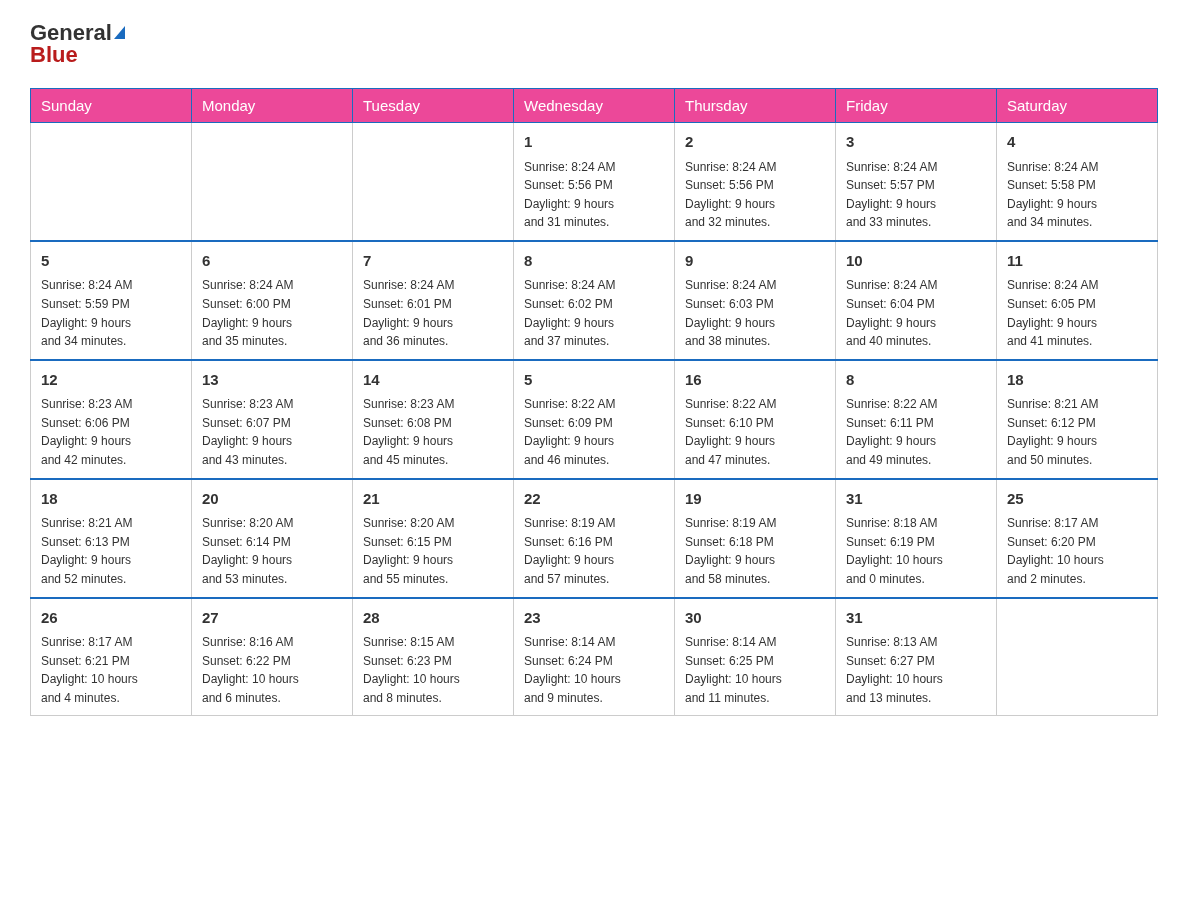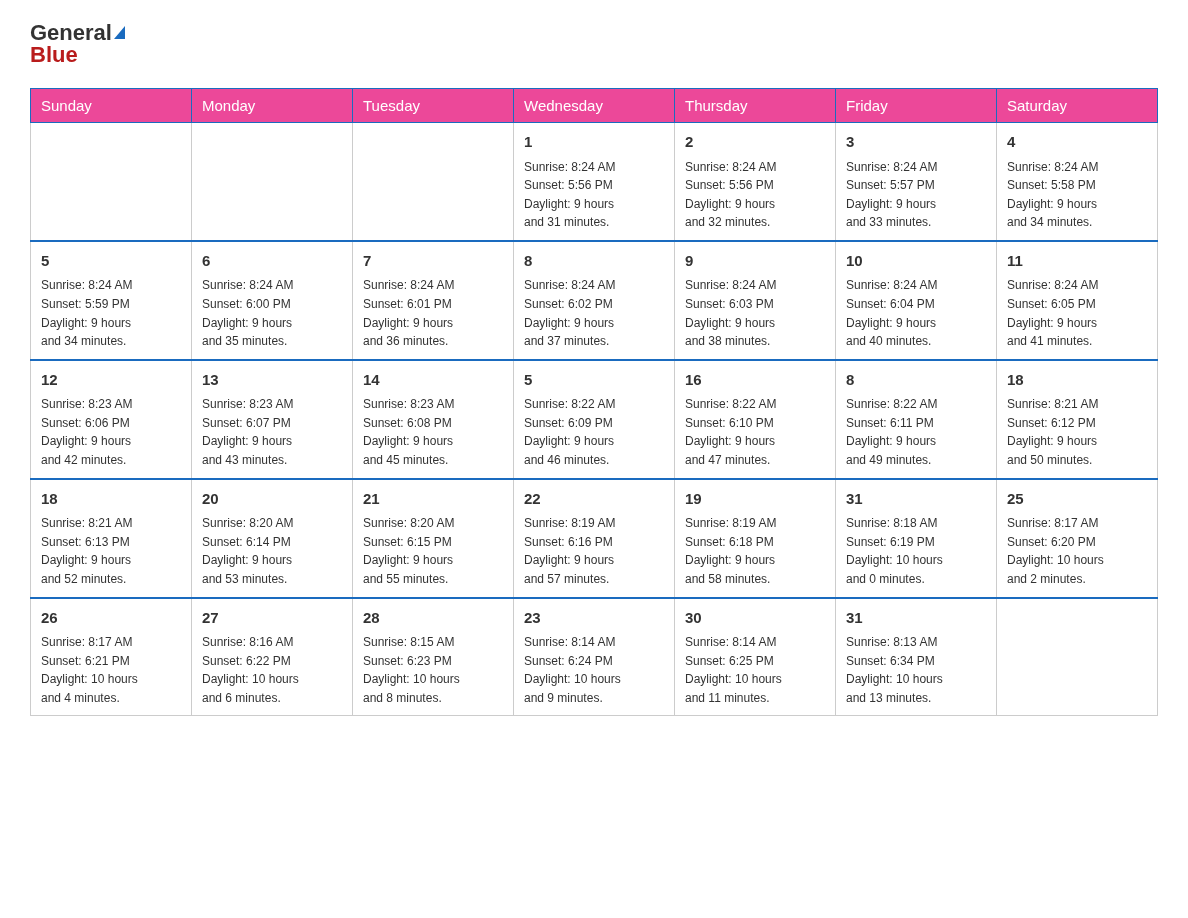--- a/index.html
+++ b/index.html
@@ -334,20 +334,20 @@
         <td>
           <span class="day-number">30</span>
           <div class="day-info" style="white-space: pre-line;">Sunrise: 8:14 AM
 Sunset: 6:25 PM
 Daylight: 10 hours
 and 11 minutes.</div>
         </td>
         <td>
           <span class="day-number">31</span>
           <div class="day-info" style="white-space: pre-line;">Sunrise: 8:13 AM
-Sunset: 6:34 PM
+Sunset: 6:27 PM
 Daylight: 10 hours
 and 13 minutes.</div>
         </td>
         <td class="empty"></td>
       </tr>
     </tbody>
 </table>
 
 </body></html>

